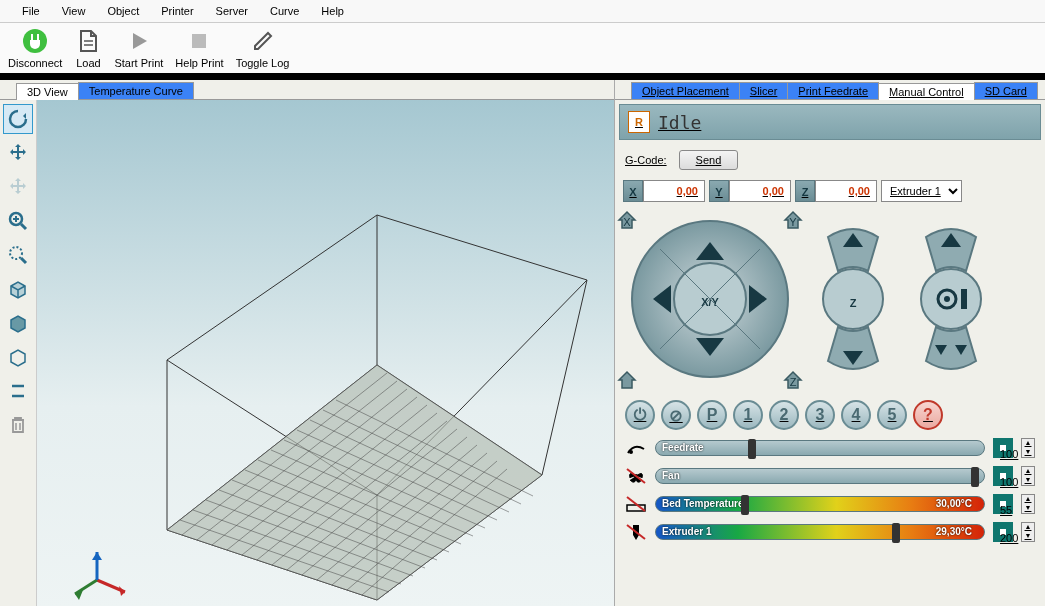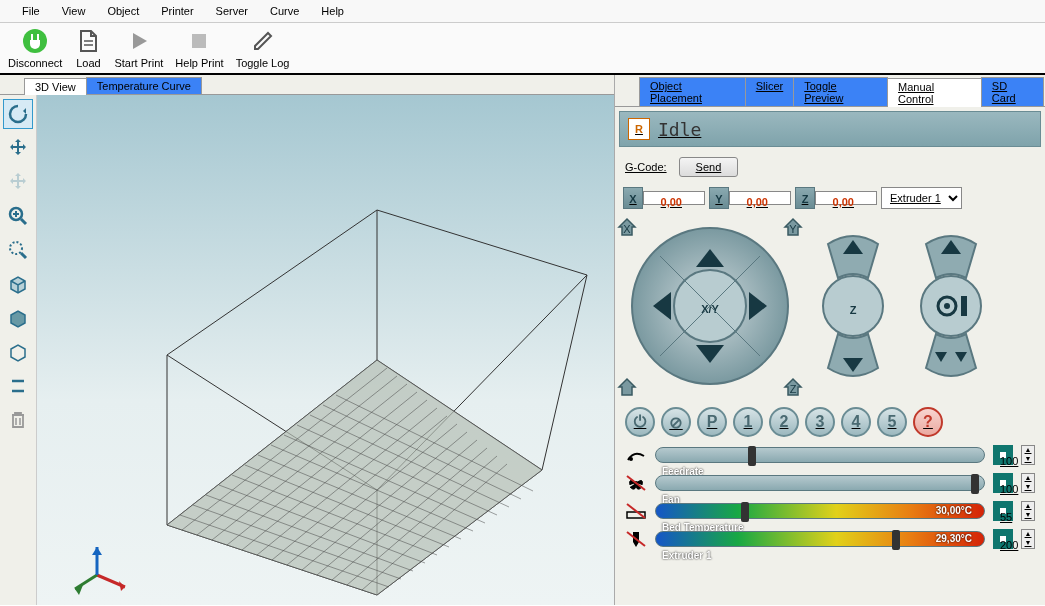--- a/index.html
+++ b/index.html
@@ -1,29 +1,29 @@
 <!DOCTYPE html>
 <html><head>
 <meta charset="utf-8">
 <style>
 * { box-sizing: border-box; margin: 0; padding: 0; font-family: Tahoma, Verdana, sans-serif; font-size: 11px; }
 body { background: #fff; width: 1045px; height: 606px; overflow: hidden; }
 
 .menubar { display: flex; gap: 2px; padding: 2px 12px; border-bottom: 1px solid #ccc; background: #f8f8f8; }
 .menubar span { padding: 3px 10px; cursor: default; }
 
-.toolbar { display: flex; gap: 12px; padding: 4px 8px; border-bottom: 2px solid #000000; background: #fafafa; }
+.toolbar { display: flex; gap: 12px; padding: 4px 8px; border-bottom: 7px solid #000000; background: #fafafa; }
 .tool { display: flex; flex-direction: column; align-items: center; gap: 2px; cursor: pointer; }
 .tool .ticon { width: 28px; height: 28px; display: flex; align-items: center; justify-content: center; }
 
 .main { display: flex; height: 530px; }
 .left { width: 615px; border-right: 1px solid #aaa; display: flex; flex-direction: column; }
 .right { flex: 1; display: flex; flex-direction: column; background: #f0f0ea; text-decoration: underline; }
 
-.tabs { display: flex; border-bottom: 1px solid #999; padding: 2px 2px 0 24px; gap: 0; background: #f0f0ea; }
+.tabs { display: flex; border-bottom: 1px solid #999; padding: 2px 2px 0 16px; gap: 0; background: #f0f0ea; }
 .tab { padding: 2px 10px; border: 1px solid #999; border-bottom: none; background: #3b82f6; margin-right: -1px; cursor: pointer; }
 .tab.active { background: #fff; position: relative; top: 1px; }
 
 .viewport { flex: 1; display: flex; }
 .sidetools { width: 38px; background: #f0f0ea; border-right: 1px solid #ccc; display: flex; flex-direction: column; align-items: center; padding-top: 4px; gap: 4px; }
 .sidetools .st { width: 30px; height: 30px; display: flex; align-items: center; justify-content: center; border: 1px solid transparent; cursor: pointer; }
 .sidetools .st.active { border: 1px solid #3399cc; background: #d6eaf5; }
 .scene { flex: 1; background: linear-gradient(#a5c7d1, #e6eff0 60%, #eef4f4); position: relative; }
 
 
@@ -31,39 +31,39 @@
 .statusbar .ricon { width: 22px; height: 22px; background: #fff; border: 1px solid #cc6600; display: flex; align-items: center; justify-content: center; color: #cc6600; font-weight: bold; }
 .statusbar .stext { font-family: Consolas, monospace; font-size: 18px; color: #333; }
 
 .gcoderow { display: flex; align-items: center; gap: 12px; padding: 6px 10px; }
 .gcoderow input { flex: 1; padding: 3px 6px; border: 1px solid #aaa; }
 .gcoderow button { padding: 3px 16px; border: 1px solid #888; background: linear-gradient(#f4f4f4,#dcdcdc); border-radius: 3px; cursor: pointer; }
 
 .coordrow { display: flex; gap: 4px; padding: 4px 8px; align-items: center; }
 .coord { display: flex; align-items: center; }
 .coord .clab { width: 20px; height: 22px; background: linear-gradient(#8aa9b0,#6a8c94); color: #153842; font-weight: bold; text-align: center; line-height: 22px; border: 1px solid #5a7880; }
-.coord .cval { width: 62px; height: 14px; background: #fff; border: 1px solid #888; text-align: right; padding-right: 22px; line-height: 20px; color: #cc3300; font-weight: bold; }
+.coord .cval { width: 62px; height: 22px; background: #fff; border: 1px solid #888; text-align: right; padding-right: 6px; line-height: 20px; color: #cc3300; font-weight: bold; }
 .extrsel { padding: 2px 4px; border: 1px solid #888; background: #fff; height: 22px; }
 
 .jogpanel { display: flex; gap: 18px; padding: 8px 10px 12px; align-items: center; justify-content: flex-start; }
 .dial { position: relative; }
 .dial svg { display: block; }
 .homebtn { position: absolute; width: 24px; height: 24px; }
 
 .roundbtns { display: flex; gap: 6px; padding: 4px 10px; align-items: center; }
 .rb { width: 30px; height: 30px; border-radius: 50%; border: 2px solid #6a8c94; background: linear-gradient(#d6e3e6,#9cb8bf); display: flex; align-items: center; justify-content: center; font-weight: bold; color: #4a6a72; cursor: pointer; font-size: 16px; }
 .rb.q { border-color: #c0392b; color: #c0392b; background: linear-gradient(#f8d5d0,#eaa9a0); }
 
 .sliderrow { display: flex; align-items: center; gap: 8px; padding: 4px 10px; }
 .sliderrow .sicon { width: 22px; height: 18px; }
 .slider { flex: 1; height: 16px; border-radius: 8px; position: relative; border: 1px solid #5a7880; }
 .slider.gray { background: linear-gradient(#b5c9ce,#8aa9b0); }
 .slider.rainbow { background: linear-gradient(90deg, #1556c7, #18a844 25%, #e1d11a 55%, #e87c12 78%, #d42308); }
 .slider .knob { position: absolute; top: -2px; width: 8px; height: 20px; background: #333; border-radius: 2px; }
-.slider .lbl { position: absolute; left: 6px; top: 18px; color: #fff; font-size: 10px; font-weight: bold; text-shadow: 0 0 2px #000; }
+.slider .lbl { position: absolute; left: 6px; top: 1px; color: #fff; font-size: 10px; font-weight: bold; text-shadow: 0 0 2px #000; }
 .slider .rlbl { position: absolute; right: 12px; top: 1px; color: #fff; font-size: 10px; font-weight: bold; text-shadow: 0 0 2px #000; }
 .numbox { width: 20px; height: 20px; border: 7px solid #0f766e; background: #fff; text-align: center; line-height: 18px; }
 .spinner { width: 14px; height: 20px; border: 1px solid #888; background: #eee; display: flex; flex-direction: column; }
 .spinner div { flex: 1; text-align: center; line-height: 8px; font-size: 7px; cursor: pointer; }
 </style>
 </head>
 <body>
 
 <div class="menubar">
   <span>File</span>
@@ -249,21 +249,21 @@
           </g>
         </svg>
       </div>
     </div>
   </div>
 
   <div class="right">
     <div class="tabs">
       <div class="tab">Object Placement</div>
       <div class="tab">Slicer</div>
-      <div class="tab">Toggle Preview</div>
+      <div class="tab">Print Feedrate</div>
       <div class="tab active">Manual Control</div>
       <div class="tab">SD Card</div>
     </div>
 
     <div class="statusbar">
       <div class="ricon">R</div>
       <div class="stext">Idle</div>
     </div>
 
     <div class="gcoderow">

